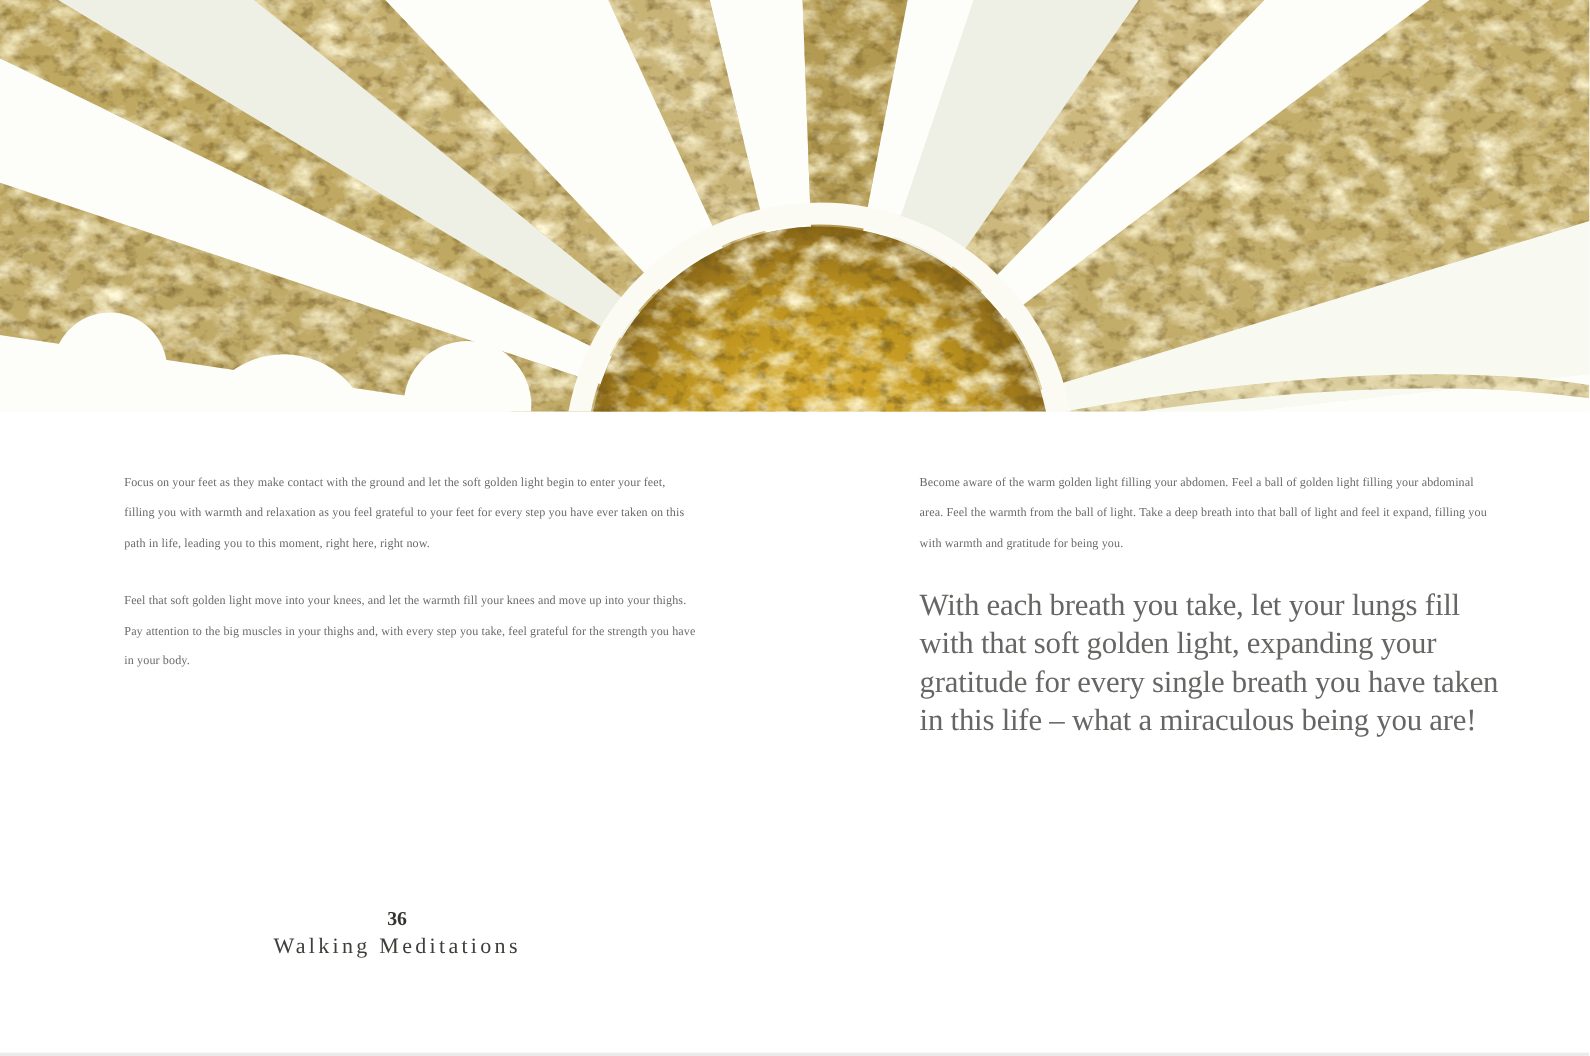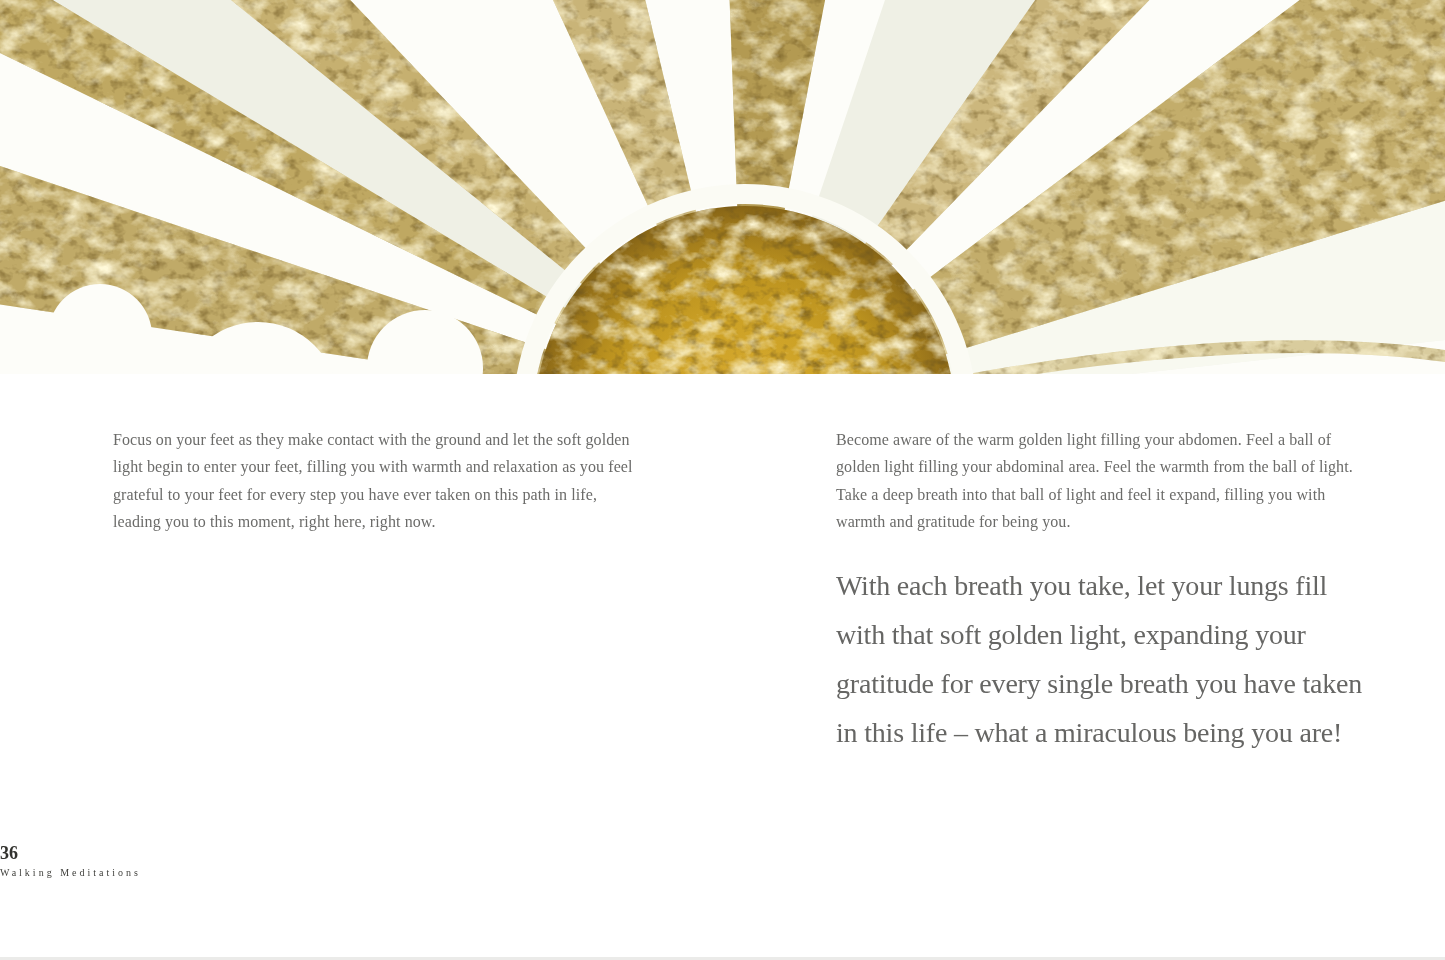--- a/index.html
+++ b/index.html
@@ -17,48 +17,48 @@
     width: 1445px;
     height: 374px;
     overflow: hidden;
   }
   .art svg { display: block; }
   .column { position: absolute; top: 426px; }
   .col-left  { left: 113px; width: 522px; }
   .col-right { left: 836px; width: 518px; }
   p.body {
     margin: 0 0 25px 0;
-    font-size: 16px;
+    font-size: 11px;
     line-height: 27.4px;
     color: #6b6b69;
     letter-spacing: 0.1px;
   }
   p.quote {
     margin: 0;
     width: 540px;
     font-size: 28px;
-    line-height: 49px;
+    line-height: 35px;
     color: #666664;
     letter-spacing: -0.2px;
   }
   .footer {
     position: absolute;
-    top: 843px;
-    text-align: left;
+    top: 825px;
+    text-align: center;
   }
   .footer-left  { left: 0;     width: 722px; }
   .footer-right { left: 722px; width: 723px; }
   .pagenum {
     font-size: 18px;
     font-weight: bold;
     color: #32322e;
   }
   .chapter {
     margin-top: 3px;
-    font-size: 10px;
+    font-size: 20px;
     letter-spacing: 3px;
     color: #3e3e3a;
   }
   .bottom-edge {
     position: absolute;
     left: 0; bottom: 0;
     width: 100%; height: 3px;
     background: #ebebe9;
   }
 </style>
@@ -128,20 +128,21 @@
         <circle cx="745" cy="416" r="210" fill="url(#sunGrad)"></circle>
       </g>
     </svg>
   </div>
 
   <main class="pages">
 
     <section class="page page-left">
       <div class="column col-left">
         <p class="body">Focus on your feet as they make contact with the ground and let the soft golden light begin to enter your feet, filling you with warmth and relaxation as you feel grateful to your feet for every step you have ever taken on this path in life, leading you to this moment, right here, right now.</p>
+        <p class="body">Feel that soft golden light move into your knees, and let the warmth fill your knees and move up into your thighs. Pay attention to the big muscles in your thighs and, with every step you take, feel grateful for the strength you have in your body.</p>
       </div>
       <div class="footer footer-left">
         <div class="pagenum">36</div>
         <div class="chapter">Walking Meditations</div>
       </div>
     </section>
 
     <section class="page page-right">
       <div class="column col-right">
         <p class="body">Become aware of the warm golden light filling your abdomen. Feel a ball of golden light filling your abdominal area. Feel the warmth from the ball of light. Take a deep breath into that ball of light and feel it expand, filling you with warmth and gratitude for being you.</p>

